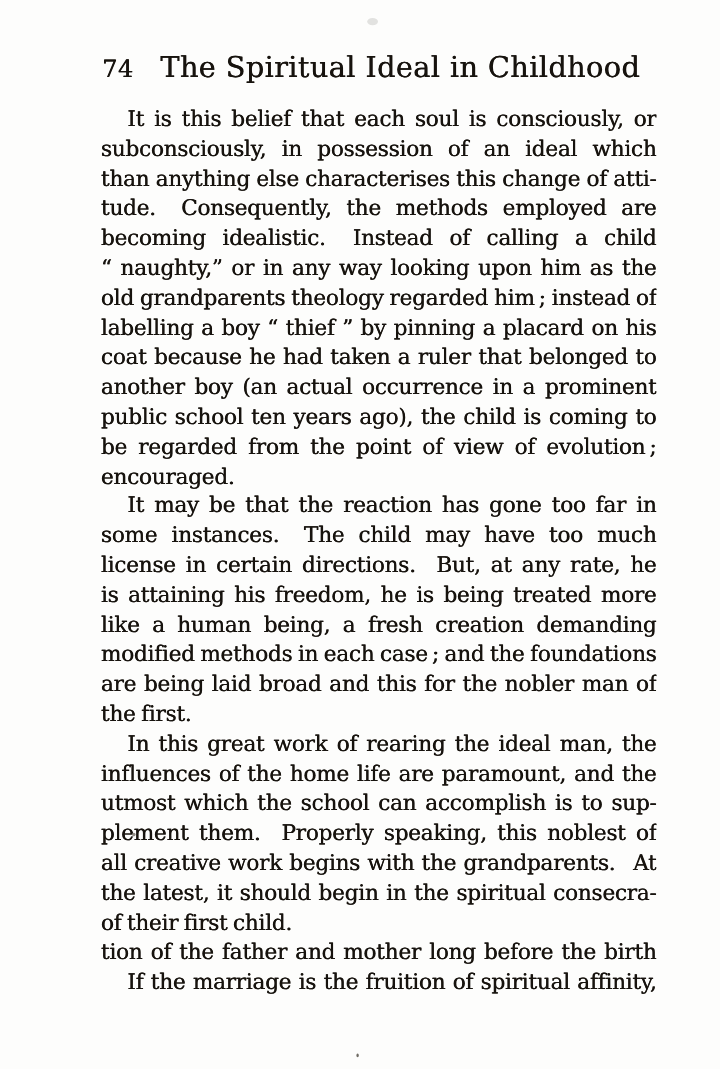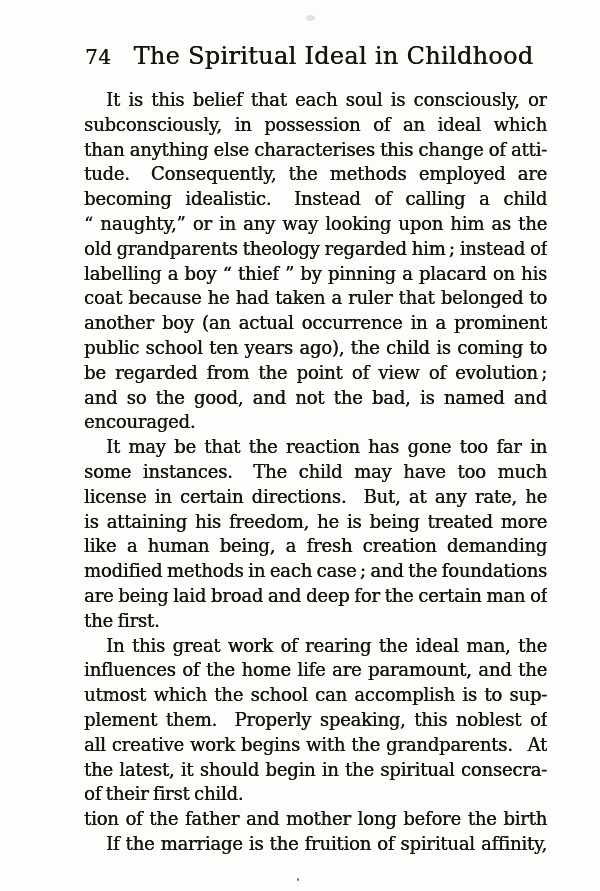--- a/index.html
+++ b/index.html
@@ -52,31 +52,30 @@
         <div class="line">than anything else characterises this change of atti-</div>
         <div class="line">tude.  Consequently, the methods employed are</div>
         <div class="line">becoming idealistic.  Instead of calling a child</div>
         <div class="line">“ naughty,” or in any way looking upon him as the</div>
         <div class="line">old grandparents theology regarded him ; instead of</div>
         <div class="line">labelling a boy “ thief ” by pinning a placard on his</div>
         <div class="line">coat because he had taken a ruler that belonged to</div>
         <div class="line">another boy (an actual occurrence in a prominent</div>
         <div class="line">public school ten years ago), the child is coming to</div>
         <div class="line">be regarded from the point of view of evolution ;</div>
-        <div class="line">and so the good, and not the bad, is named and</div>
         <div class="line last">encouraged.</div>
       </div>
       <div class="paragraph">
         <div class="line first">It may be that the reaction has gone too far in</div>
         <div class="line">some instances.  The child may have too much</div>
         <div class="line">license in certain directions.  But, at any rate, he</div>
         <div class="line">is attaining his freedom, he is being treated more</div>
         <div class="line">like a human being, a fresh creation demanding</div>
         <div class="line">modified methods in each case ; and the foundations</div>
-        <div class="line">are being laid broad and deep for the certain man of</div>
+        <div class="line">are being laid broad and this for the nobler man of</div>
         <div class="line last">the first.</div>
       </div>
       <div class="paragraph">
         <div class="line first">In this great work of rearing the ideal man, the</div>
         <div class="line">influences of the home life are paramount, and the</div>
         <div class="line">utmost which the school can accomplish is to sup-</div>
         <div class="line">plement them.  Properly speaking, this noblest of</div>
         <div class="line">all creative work begins with the grandparents.  At</div>
         <div class="line">the latest, it should begin in the spiritual consecra-</div>
         <div class="line last">of their first child.</div>

